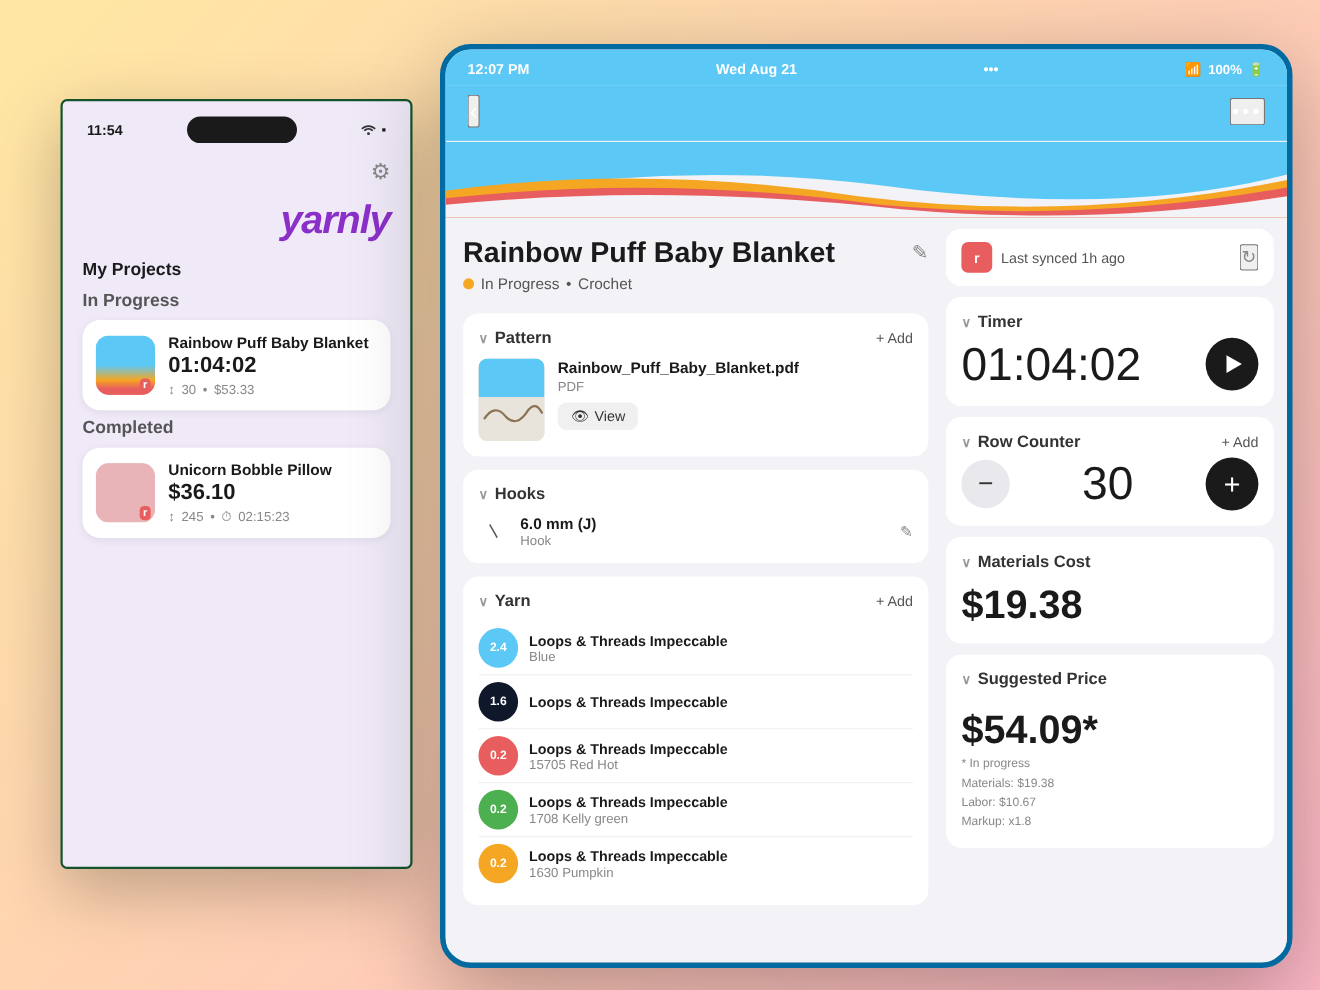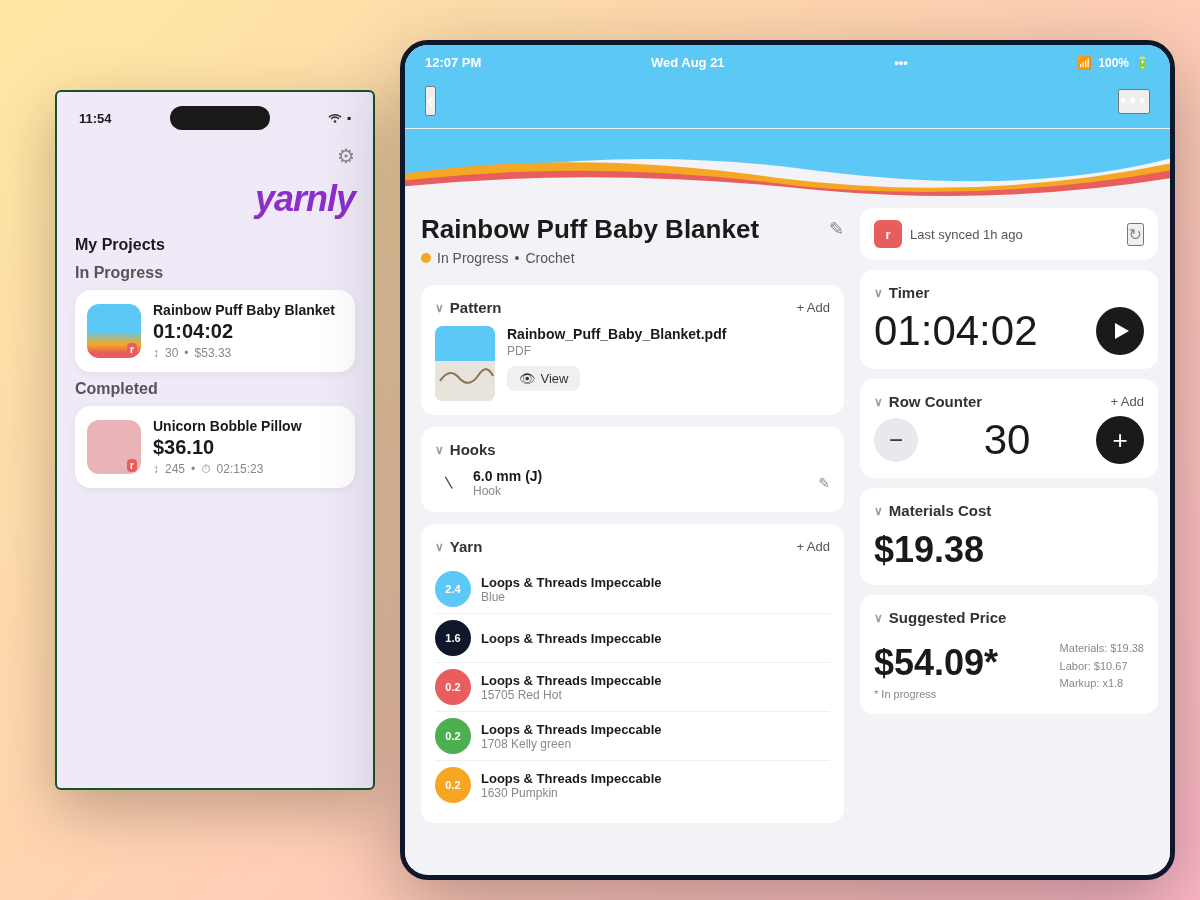--- a/index.html
+++ b/index.html
@@ -153,21 +153,21 @@
     .tablet {
       position: absolute;
       left: 400px;
       top: 40px;
       width: 775px;
       height: 840px;
       background: #f2f2f7;
       border-radius: 28px;
       box-shadow: 0 24px 80px rgba(0,0,0,0.3);
       overflow: hidden;
-      border: 5px solid #0f172a;
+      border: 5px solid #0369a1;
     }
     .tablet-status-bar {
       background: #5bc8f5;
       display: flex;
       justify-content: space-between;
       align-items: center;
       padding: 10px 20px 8px;
       font-size: 13px;
       font-weight: 600;
       color: #fff;
@@ -496,20 +496,21 @@
     }
     .in-progress-note {
       font-size: 11px;
       color: #888;
       margin-top: 4px;
     }
     .suggested-row {
       display: flex;
       justify-content: space-between;
       align-items: flex-start;
+      flex-direction: column;
     }
   </style>
 </head>
 <body>
 
 <div class="phone">
   <div class="phone-notch-bar">
     <span>11:54</span>
     <div class="phone-notch"></div>
     <div class="phone-status-icons">

